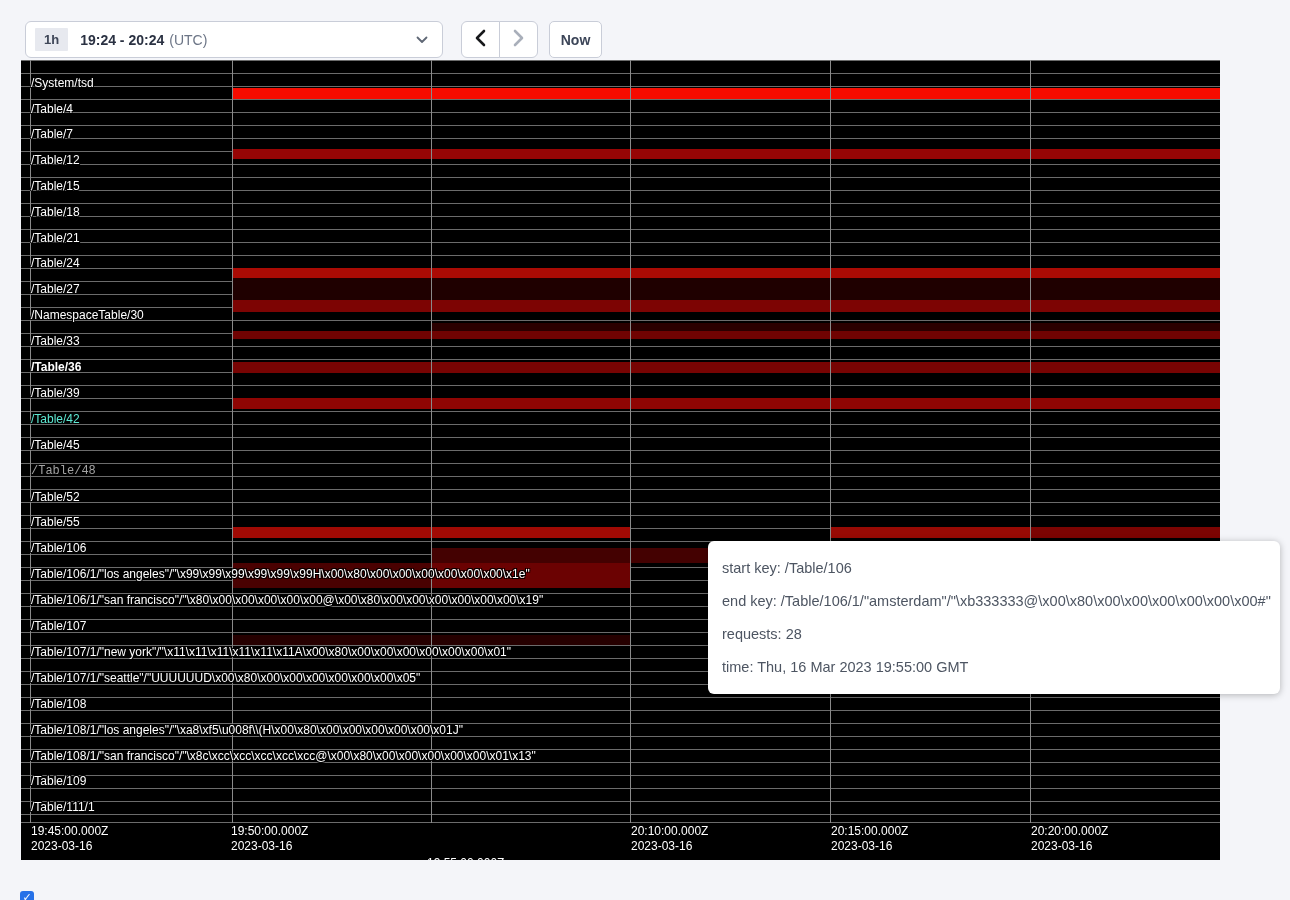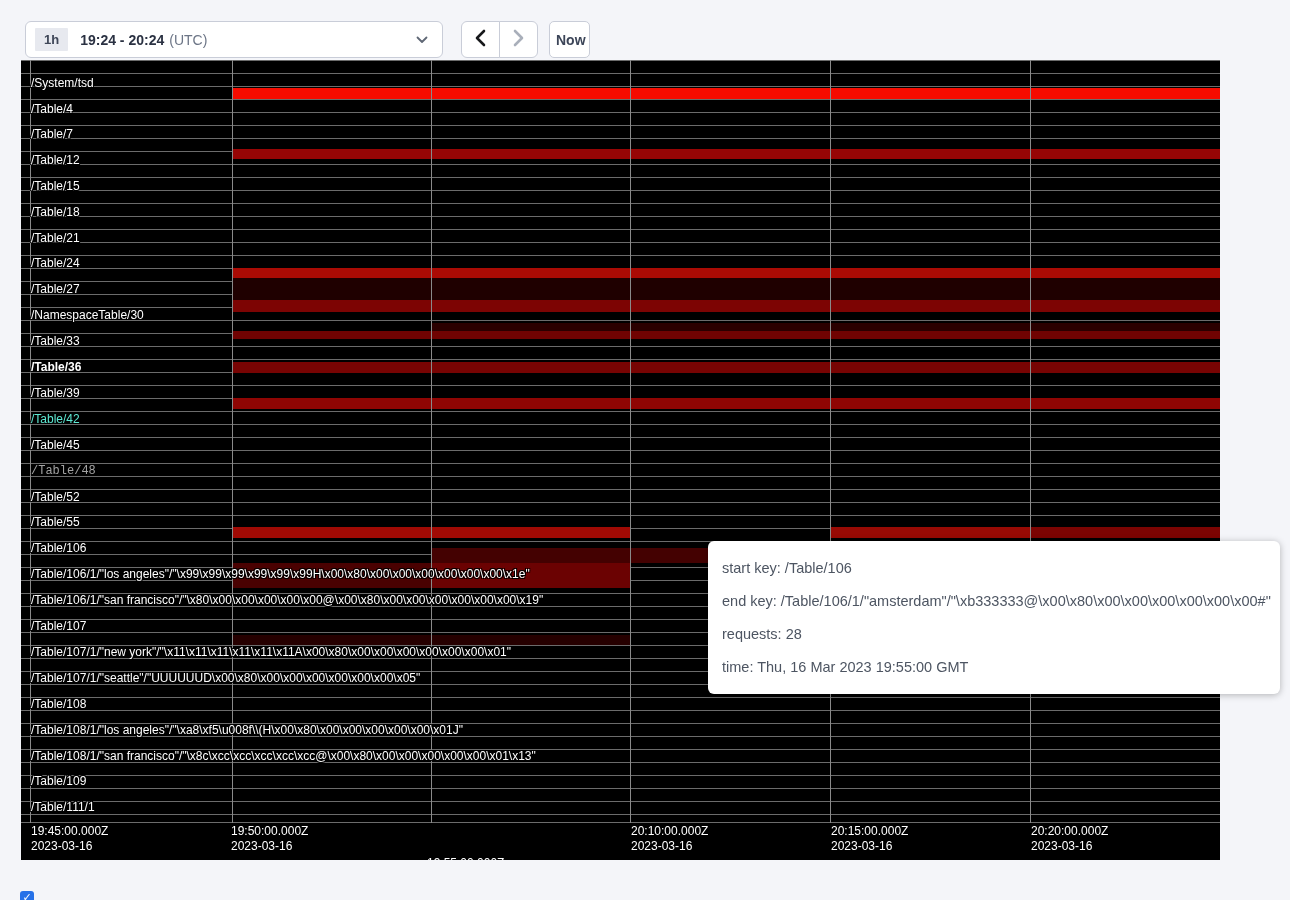--- a/index.html
+++ b/index.html
@@ -21,21 +21,21 @@
   .range-zone { font-size:14px; color:#6c7586; margin-left:-7px; }
   .range-caret { margin-left:auto; display:flex; align-items:center; }
   .nav-group { display:flex; margin-left:18px; }
   .nav-btn {
     width:39px; background:#fff; border:1px solid #c9cdd8; display:flex;
     align-items:center; justify-content:center; cursor:pointer; padding:0;
   }
   .nav-btn.prev { border-radius:6px 0 0 6px; }
   .nav-btn.next { border-radius:0 6px 6px 0; margin-left:-1px; cursor:default; }
   .now-btn {
-    margin-left:11px; width:41px; background:#fff; border:1px solid #c9cdd8; border-radius:5px;
+    margin-left:11px; width:53px; background:#fff; border:1px solid #c9cdd8; border-radius:5px;
     font-family:"Liberation Sans",sans-serif; font-size:14px; font-weight:bold; color:#3c4558; cursor:pointer;
   }
 
   
   .heatmap {
     position:absolute; left:21px; top:60px; width:1199px; height:800px;
     background:#000; overflow:hidden; cursor:crosshair;
   }
   .hline { position:absolute; left:0; width:100%; height:1px; background:#6c6c6c; }
   .vline { position:absolute; top:0; width:1px; height:763px; background:#8a8a8a; }

